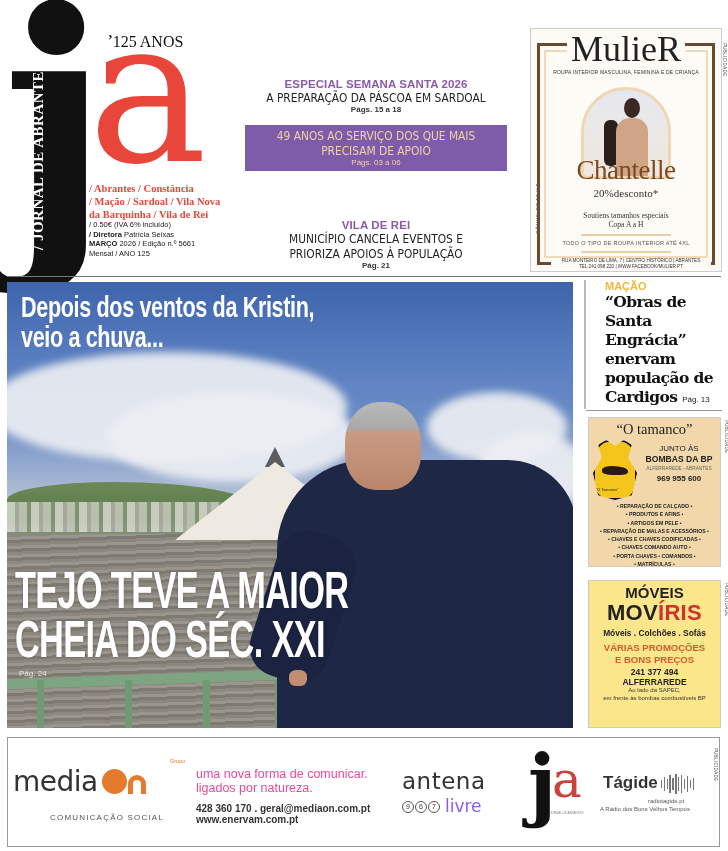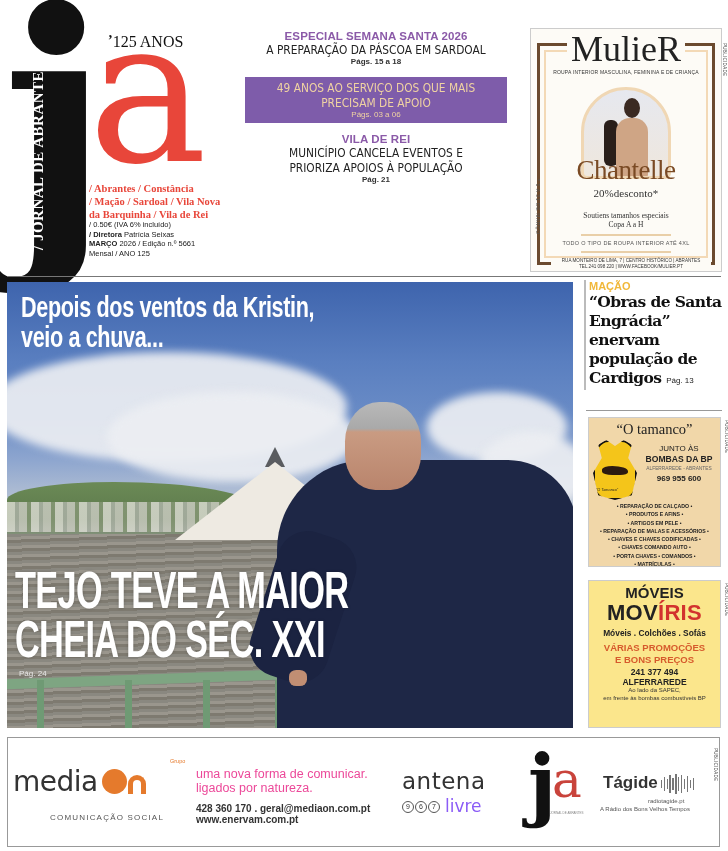--- a/index.html
+++ b/index.html
@@ -12,21 +12,21 @@
   .logo-a { position: absolute; left: 88px; top: -8px; font-family: "DejaVu Serif", serif; font-size: 200px; line-height: 1; color: #e8463a; }
   .vertical-title { position: absolute; left: 30px; top: 250px; transform: rotate(-90deg); transform-origin: left top; font-family: "Liberation Serif", serif; font-size: 15px; letter-spacing: 0.5px; color: #fff; white-space: nowrap; font-weight: bold; }
   .anos { position: absolute; left: 108px; top: 33px; font-family: "Liberation Serif", serif; font-size: 16px; color: #111; }
   .anos .tick { font-weight: bold; font-size: 14px; vertical-align: top; }
   .towns { position: absolute; left: 89px; top: 182px; width: 150px; font-family: "Liberation Serif", serif; font-size: 10.5px; line-height: 13px; color: #e8463a; font-weight: bold; }
   .mast-info { position: absolute; left: 89px; top: 220px; font-size: 7.5px; line-height: 9.5px; color: #222; white-space: nowrap; }
   .mast-info b { font-weight: bold; }
 
   
   .teasers { position: absolute; left: 244px; top: 30px; width: 264px; text-align: center; }
-  .teaser-kicker { font-size: 11.5px; font-weight: bold; color: #8b5aa8; letter-spacing: 0.1px; }
+  .teaser-kicker { font-size: 11.5px; font-weight: bold; color: #8b5aa8; letter-spacing: 0.1px; margin-top: 48px; }
   .teaser-head { font-family: "DejaVu Sans", sans-serif; font-size: 12.5px; line-height: 15px; color: #222; transform: scaleX(0.85); transform-origin: center; }
   .teaser-page { font-size: 8px; font-weight: bold; color: #333; }
   .teaser-1 { margin-bottom: 11px; }
   .teaser-box { background: #7e5caa; padding: 3px 4px 4px; width: 262px; margin-left: 1px; margin-bottom: 10px; }
   .teaser-box .teaser-kicker { color: #f6c94a; }
   .teaser-box .teaser-head { color: #f0d3a2; }
   .teaser-box .teaser-page { color: #f0d3a2; font-weight: normal; }
 
   
   .mulier-ad { position: absolute; left: 530px; top: 28px; width: 192px; height: 244px; background: #fdfbf6; border: 1px solid #ccc; }
@@ -66,21 +66,21 @@
   .man-head { position: absolute; left: 338px; top: 120px; width: 76px; height: 88px; border-radius: 45% 45% 40% 40%; background: linear-gradient(180deg, #b9b9b9 0%, #a9a9a9 30%, #c99b82 34%, #b9846c 100%); }
   .man-body { position: absolute; left: 270px; top: 178px; width: 300px; height: 280px; background: #1e2746; border-radius: 90px 70px 0 0; }
   .man-arm { position: absolute; left: 256px; top: 250px; width: 80px; height: 150px; background: #1b2341; border-radius: 30px; transform: rotate(18deg); }
   .man-hand { position: absolute; left: 282px; top: 388px; width: 18px; height: 16px; border-radius: 40%; background: #c18e73; }
 
   .hero-kicker { position: absolute; left: 14px; top: 10px; font-family: "Liberation Sans", sans-serif; font-size: 30px; line-height: 30px; font-weight: bold; color: #fff; transform: scaleX(0.72); transform-origin: left top; white-space: nowrap; letter-spacing: -0.5px; }
   .hero-headline { position: absolute; left: 8px; top: 284px; font-family: "Liberation Sans", sans-serif; font-size: 52px; line-height: 49px; font-weight: bold; color: #fff; transform: scaleX(0.66); transform-origin: left top; white-space: nowrap; letter-spacing: -1px; text-shadow: 0 0 4px rgba(0,0,0,0.2); }
   .hero-page { position: absolute; left: 12px; top: 387px; font-size: 8px; color: #e8e8e8; }
 
   
-  .side-story { position: absolute; left: 584px; top: 280px; width: 140px; border-left: 2px solid #bbb; padding-left: 3px; }
+  .side-story { position: absolute; left: 584px; top: 280px; width: 140px; border-left: 2px solid #bbb; padding-left: 19px; }
   .side-kicker { font-size: 11px; font-weight: bold; color: #f1b83a; }
   .side-head { font-family: "DejaVu Serif", serif; font-weight: bold; font-size: 15.5px; line-height: 19px; color: #111; letter-spacing: -0.6px; }
   .side-page { font-family: "Liberation Sans", sans-serif; font-weight: normal; font-size: 8px; letter-spacing: 0; color: #222; }
   .side-rule { position: absolute; left: 586px; top: 410px; width: 136px; height: 1px; background: #999; }
 
   .tamanco-ad { position: absolute; left: 588px; top: 417px; width: 133px; height: 150px; background: #f1d7a9; border: 1px solid #ccc; text-align: center; }
   .tamanco-title { font-family: "Liberation Serif", serif; font-size: 14.5px; color: #222; margin-top: 3px; }
   .tamanco-logo { position: absolute; left: 4px; top: 22px; width: 44px; height: 60px; background: #f4c51a; border: 2px solid #111; border-radius: 35% 35% 30% 30%; clip-path: polygon(12% 8%, 30% 0, 50% 10%, 70% 0, 88% 8%, 80% 30%, 100% 55%, 88% 92%, 50% 100%, 12% 92%, 0 55%, 20% 30%); }
   .tamanco-shoe { position: absolute; left: 13px; top: 48px; width: 26px; height: 9px; background: #2b1a10; border-radius: 40% 60% 30% 40%; }
   .tamanco-logo-text { position: absolute; left: 7px; top: 70px; font-size: 3.8px; color: #222; font-style: italic; }

